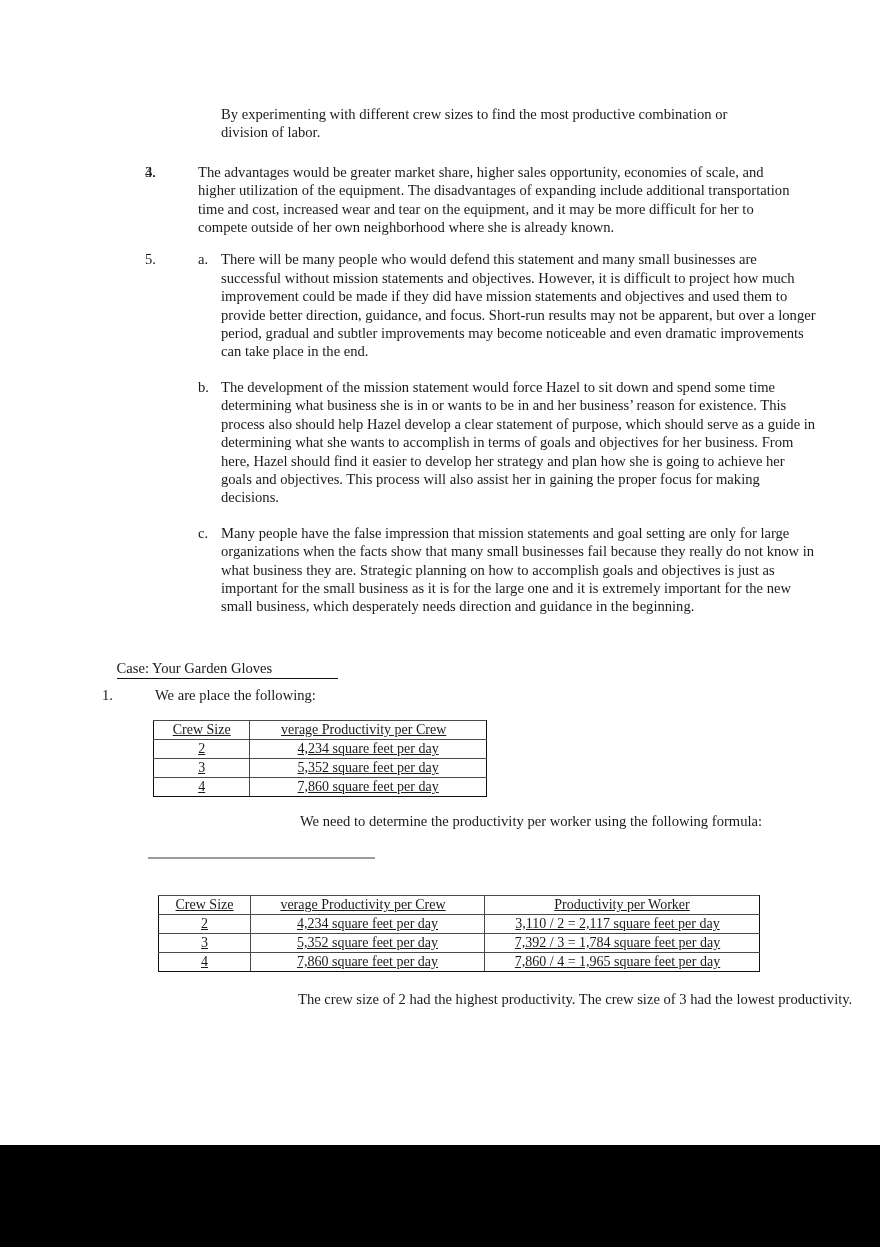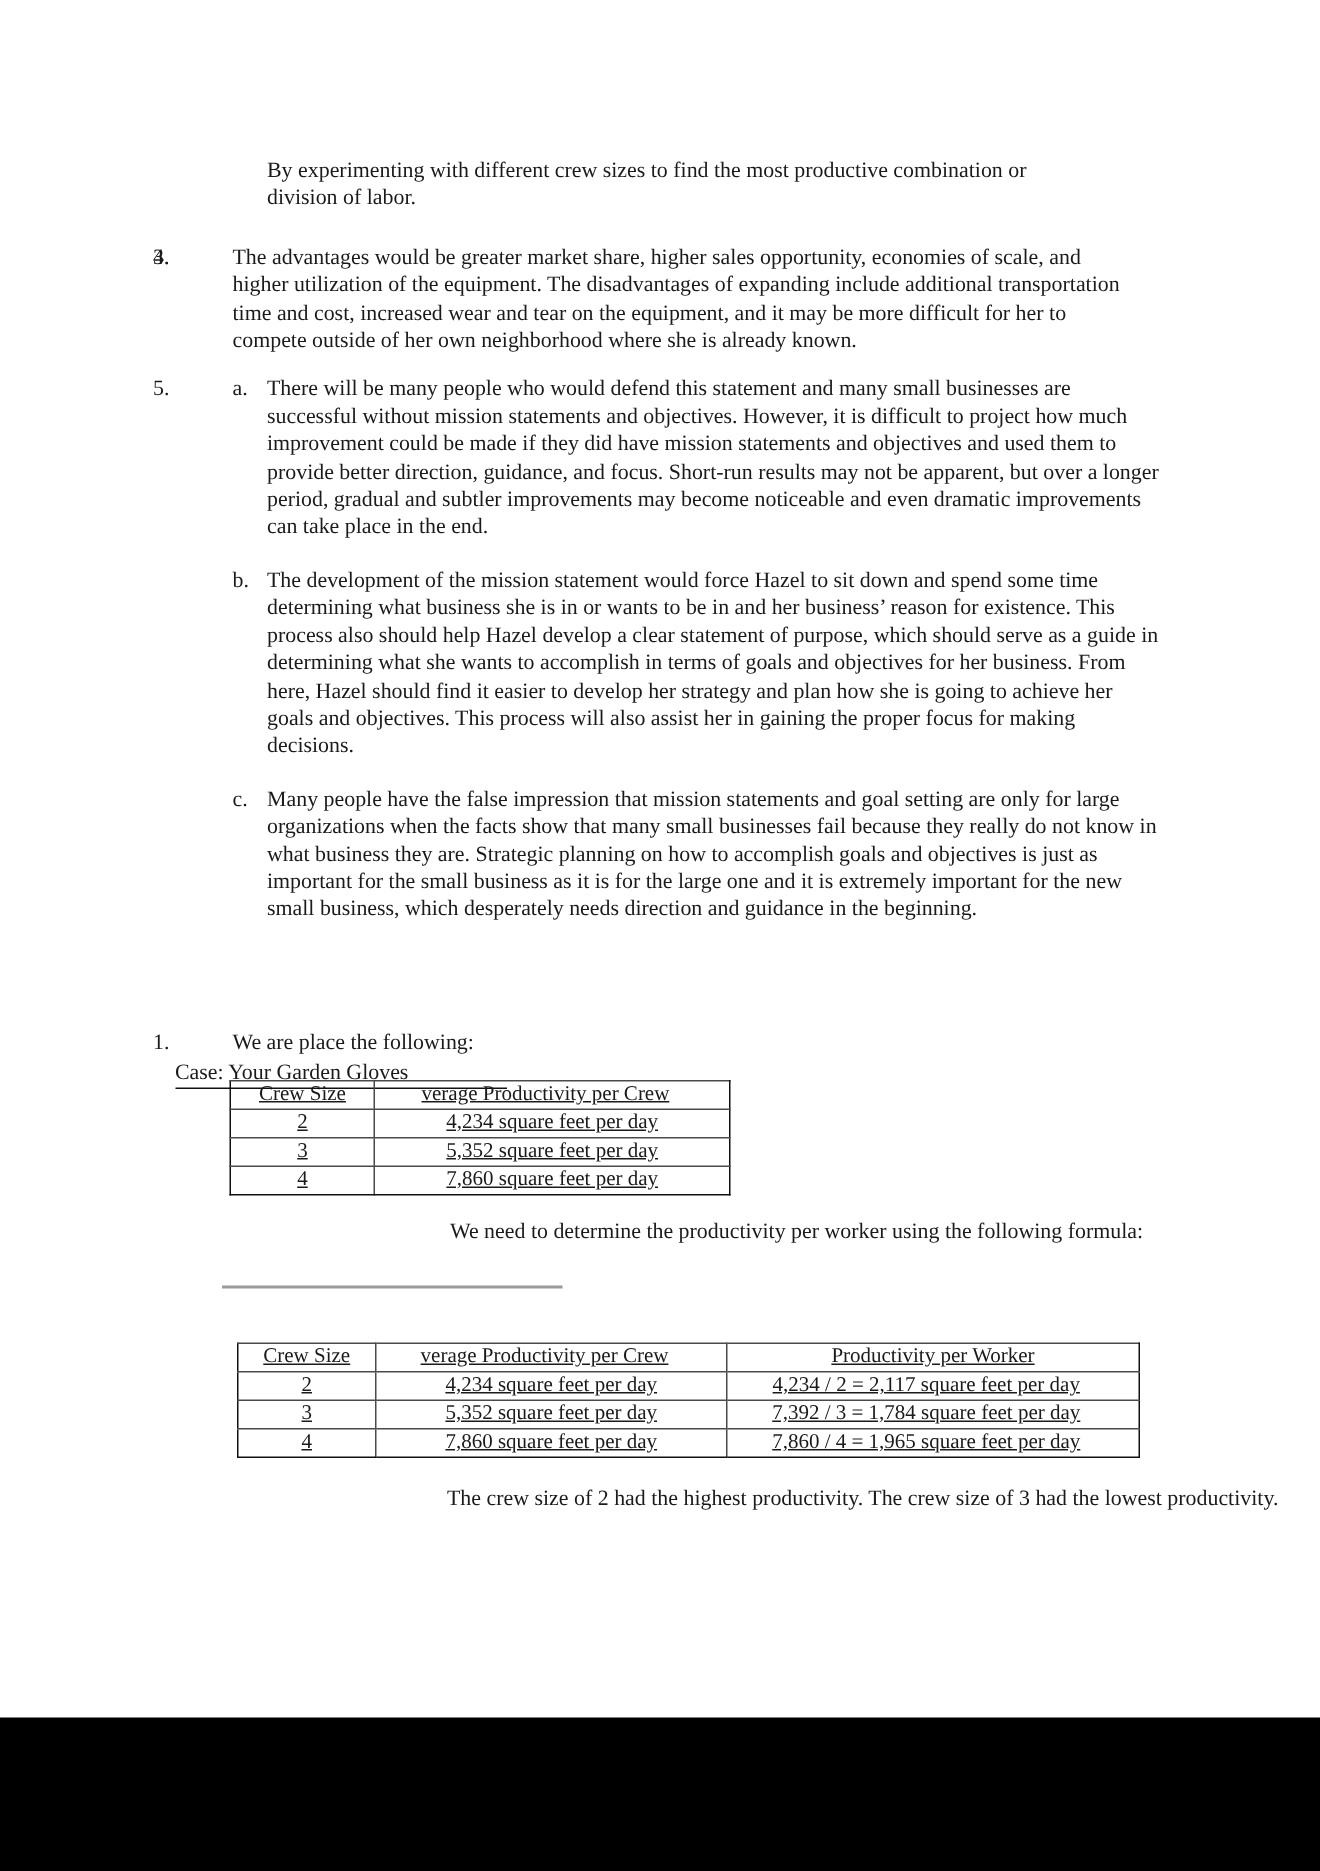--- a/index.html
+++ b/index.html
@@ -14,20 +14,21 @@
     background: #ffffff;
     overflow: hidden;
     font-family: "Liberation Serif", "DejaVu Serif", serif;
     color: #1a1a1a;
   }
   .content {
     position: absolute;
     left: 0;
     top: 0;
     width: 772px;
+    padding-left: 43px;
   }
 
   
   .item {
     position: relative;
     display: block;
     margin: 0;
     padding: 0;
   }
   .marker {
@@ -74,21 +75,21 @@
   }
 
   .w-right-731 { width: 553px; }   
   .w-right-772 { width: 594px; }   
   .w-right-773 { width: 595px; }
 
   
   .case-heading {
     position: absolute;
     left: 102px;
-    top: 688px;
+    top: 641px;
     font-size: 14.6px;
     line-height: 18px;
     white-space: pre;
   }
   .case-heading .hl {
     border-bottom: 1.6px solid #111;
     padding-bottom: 1px;
     display: inline-block;
   }
 
@@ -231,21 +232,21 @@
     </colgroup>
     <tbody>
       <tr class="first">
         <th class="outer-l">Crew Size</th>
         <th class="clip-left">verage Productivity per Crew</th>
         <th class="outer-r c-center">Productivity per Worker</th>
       </tr>
       <tr>
         <td class="outer-l c-center">2</td>
         <td class="c-center">4,234 square feet per day</td>
-        <td class="outer-r c-center clip-left">4,234 / 2 = 2,117 square feet per day</td>
+        <td class="outer-r c-center clip-left">3,110 / 2 = 2,117 square feet per day</td>
       </tr>
       <tr>
         <td class="outer-l c-center">3</td>
         <td class="c-center">5,352 square feet per day</td>
         <td class="outer-r c-center clip-left">7,392 / 3 = 1,784 square feet per day</td>
       </tr>
       <tr class="last">
         <td class="outer-l c-center">4</td>
         <td class="c-center">7,860 square feet per day</td>
         <td class="outer-r c-center clip-left">7,860 / 4 = 1,965 square feet per day</td>

